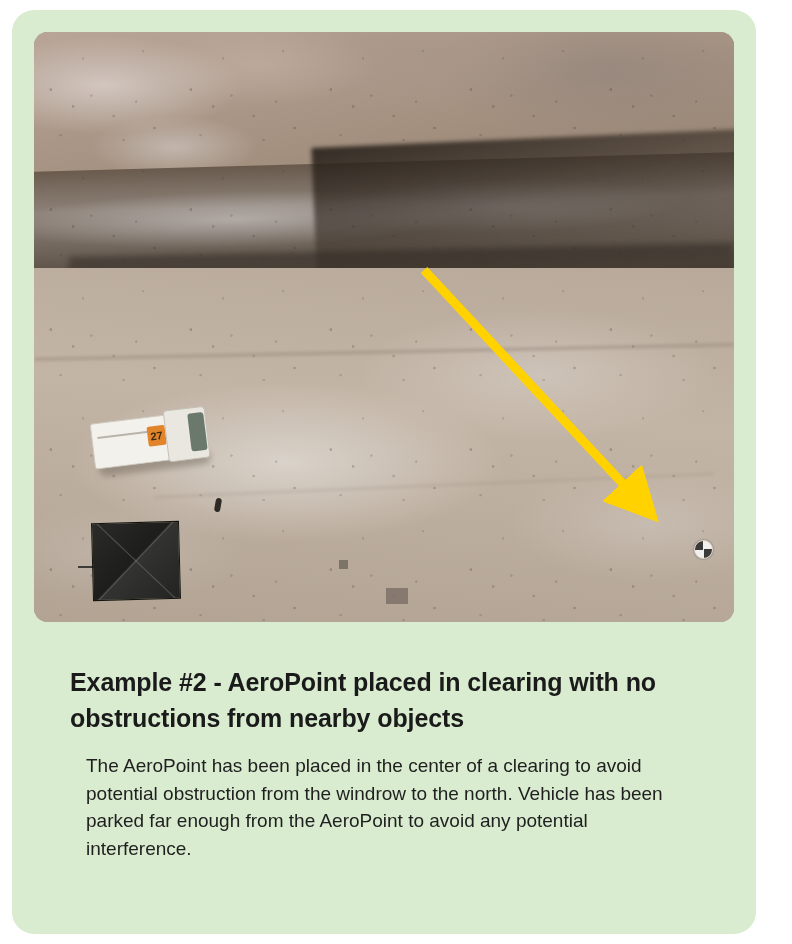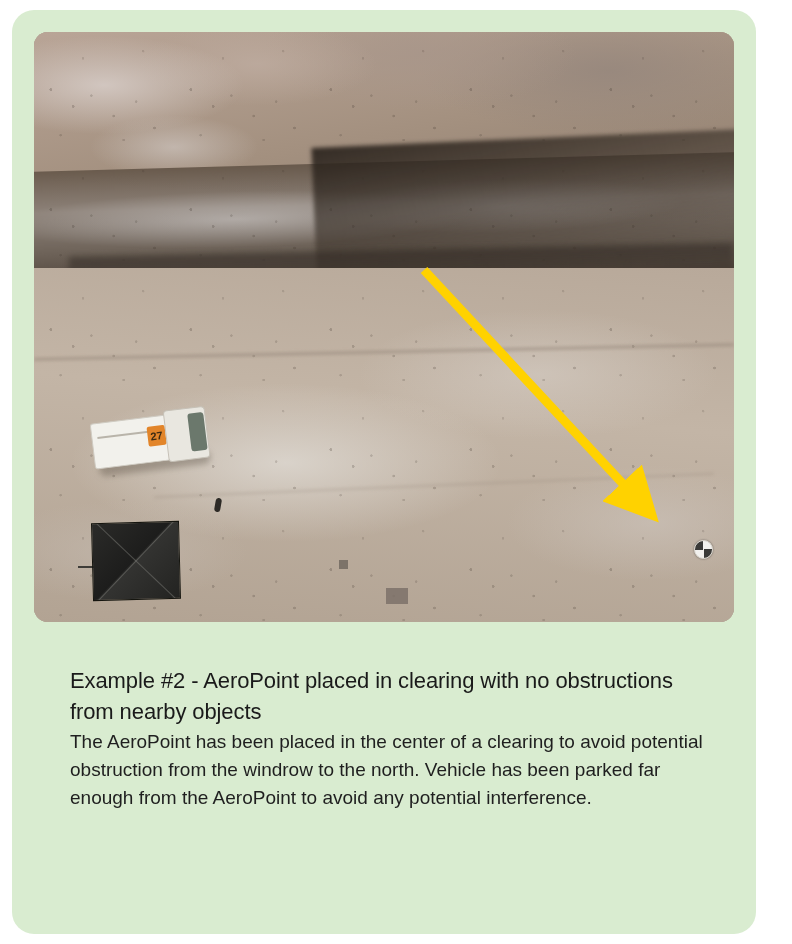--- a/index.html
+++ b/index.html
@@ -289,30 +289,30 @@
 
   
   .caption {
     position: absolute;
     left: 58px;
     top: 655px;
     width: 640px;
     color: #1a1a1a;
   }
   .caption-title {
-    font-size: 22px;
-    font-weight: normal;
+    font-size: 25px;
+    font-weight: bold;
     line-height: 1.42;
     letter-spacing: -0.1px;
     margin: 0 0 1px 0;
   }
   .caption-body {
     font-size: 19px;
     line-height: 1.45;
-    margin: 0;
+    margin: 16px;
     color: #1f1f1f;
   }
 </style>
 </head>
 <body>
 
 <div class="page">
   <div class="card">
 
     <div class="photo-frame">

